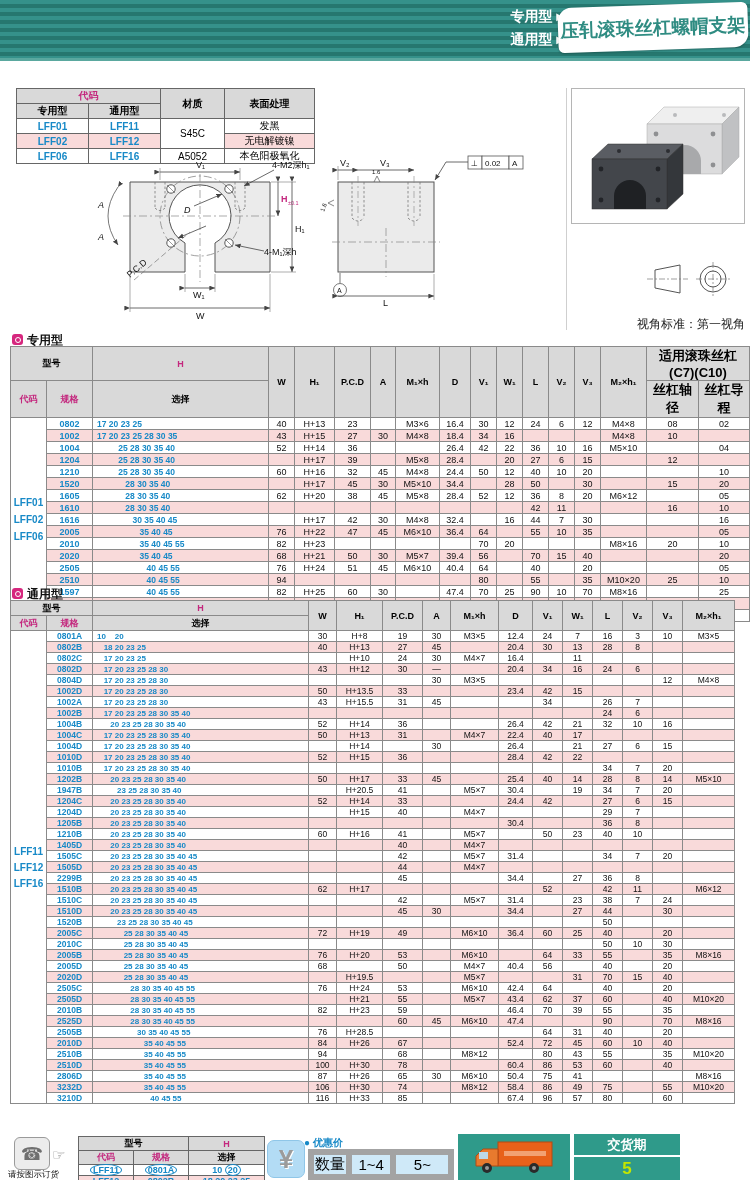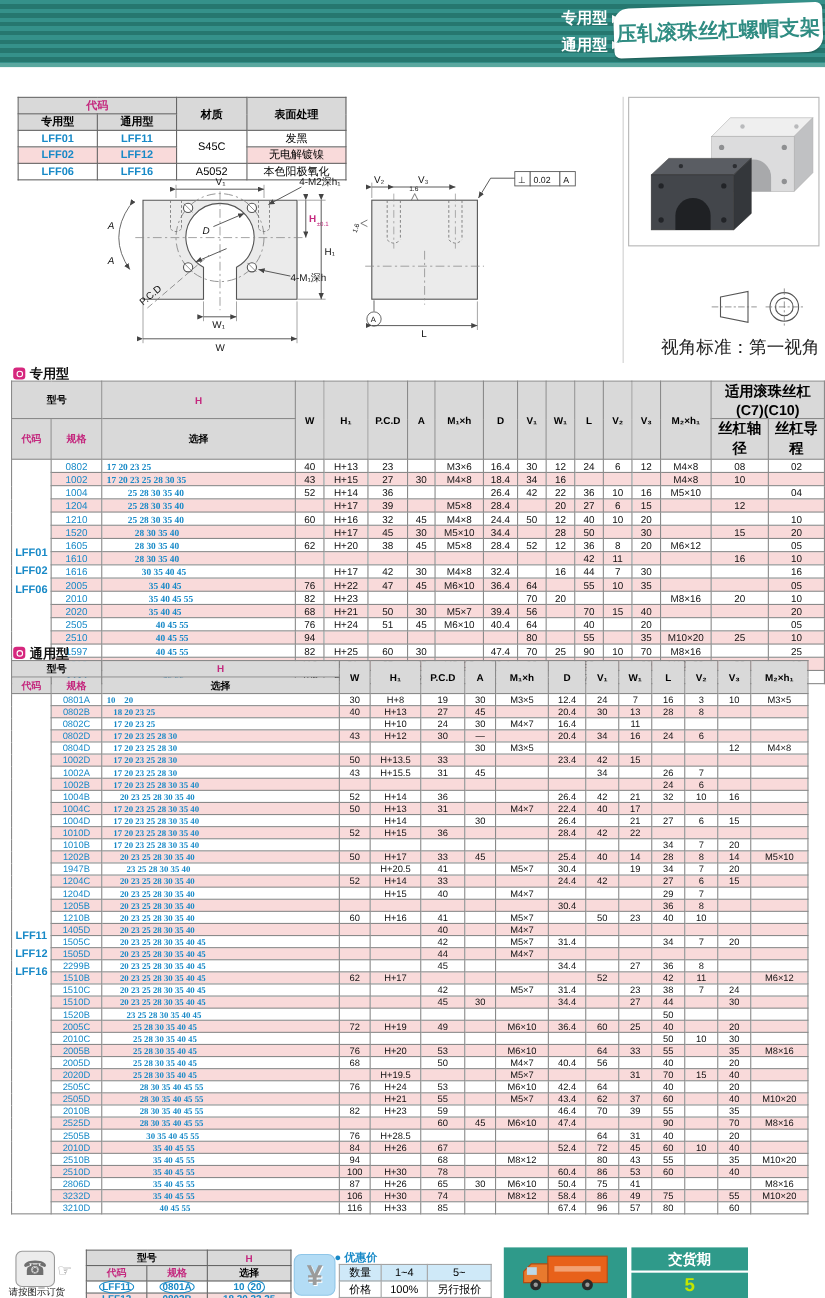--- a/index.html
+++ b/index.html
@@ -21,34 +21,34 @@
   .mtab th,.mtab td{border:1px solid #666;font-size:10px;text-align:center;padding:0;height:13px;}
   .mtab th{background:#d9d9d9;font-weight:bold;}
   .mtab td.blue{color:#1789c7;font-weight:bold;}
   .mtab tr.pink td{background:#f9dada;}
   .mag{color:#c4287e !important;}
   
   .draw{position:absolute;left:38px;top:142px;}
   .photo-box{position:absolute;left:571px;top:88px;width:172px;height:134px;border:1px solid #b5b5b5;background:#fff;}
   .vdivider{position:absolute;left:566px;top:88px;width:1px;height:242px;background:#cfcfcf;}
   .view-note{position:absolute;left:585px;top:262px;width:160px;}
-  .view-note .txt{font-size:16px;color:#222;text-align:right;margin-top:3px;}
+  .view-note .txt{font-size:12px;color:#222;text-align:right;margin-top:14px;}
   
   .sect{position:absolute;font-size:12px;font-weight:bold;color:#111;}
   .sect .mk{display:inline-block;width:11px;height:11px;background:#d6277e;border-radius:3px;
     position:relative;margin-right:4px;vertical-align:-1px;}
   .sect .mk::after{content:"";position:absolute;left:2.5px;top:2.5px;width:4px;height:4px;
     border:1.5px solid #fff;border-radius:50%;}
   
   .dtab{position:absolute;border-collapse:collapse;table-layout:fixed;}
   .dtab th,.dtab td{border:1px solid #8a8a8a;padding:0;text-align:center;overflow:hidden;}
   .dtab th{background:#d9d9d9;font-size:9px;font-weight:bold;height:14px;}
   .dtab td{font-size:9px;height:11px;line-height:10px;color:#111;}
-  .dtab td.spec{color:#1789c7;font-weight:normal;margin-left:48px;}
-  .dtab td.sizes{font-family:Liberation Serif, serif;font-size:8.5px;color:#1789c7;
+  .dtab td.spec{color:#1789c7;font-weight:bold;margin-left:48px;}
+  .dtab td.sizes{font-family:Liberation Sans, sans-serif;font-size:8.5px;color:#1789c7;
      font-weight:bold;text-align:left;padding-left:4px;white-space:pre;}
   .dtab tr.pink td{background:#f9dada;}
   .dtab td.code-col{background:#fff !important;color:#1789c7;font-weight:bold;font-size:10px;vertical-align:middle;}
   .dtab td.code-col div{margin:7px 0;}
   .gen td{font-size:8.5px;height:10px;line-height:9px;}
   .gen td.sizes{font-size:8px;}
   th.small{font-size:13px;}
   
   .fax{position:absolute;left:14px;top:1137px;width:34px;height:31px;background:#ececec;
     border:1px solid #9a9a9a;border-radius:6px;display:flex;align-items:center;justify-content:center;
@@ -60,21 +60,21 @@
   .otab th{background:#d9d9d9;}
   .otab td{color:#1789c7;font-weight:bold;}
   .otab tr.pink td{background:#f9dada;}
   .oval{border:1px solid #1789c7;border-radius:50%;padding:0 2px;}
   .yenbox{position:absolute;left:267px;top:1140px;width:36px;height:36px;background:#b3dcf5;
     border:1px solid #8fc6e8;border-radius:7px;display:flex;align-items:center;justify-content:center;
     font-size:26px;font-weight:bold;color:#9b9b9b;text-shadow:1px 1px 0 #fff;}
   .price-title{position:absolute;left:304px;top:1136px;font-size:10px;font-weight:bold;color:#1789c7;}
   .price-title .b{font-size:10px;margin-right:3px;}
   .ptab{position:absolute;left:308px;top:1149px;border-collapse:collapse;table-layout:fixed;}
-  .ptab td{border:1px solid #a3a3a3;font-size:10px;text-align:center;height:13px;padding:0;}
+  .ptab td{border:6px solid #a3a3a3;font-size:15px;text-align:center;height:13px;padding:0;}
   .ptab tr.hd td{background:#cfe9f8;}
   .truckbox{position:absolute;left:458px;top:1134px;width:112px;height:46px;background:#2f9a8a;
     display:flex;align-items:center;justify-content:center;}
   .dlv-label{position:absolute;left:574px;top:1134px;width:106px;height:21px;background:#2f9a8a;
     color:#fff;font-size:13px;font-weight:bold;display:flex;align-items:center;justify-content:center;}
   .dlv-num{position:absolute;left:574px;top:1157px;width:106px;height:23px;background:#2f9a8a;
     color:#c3e600;font-size:17px;font-weight:bold;display:flex;align-items:center;justify-content:center;}
   svg text{font-family:"Liberation Sans","DejaVu Sans",sans-serif;}
 </style>
 </head>

